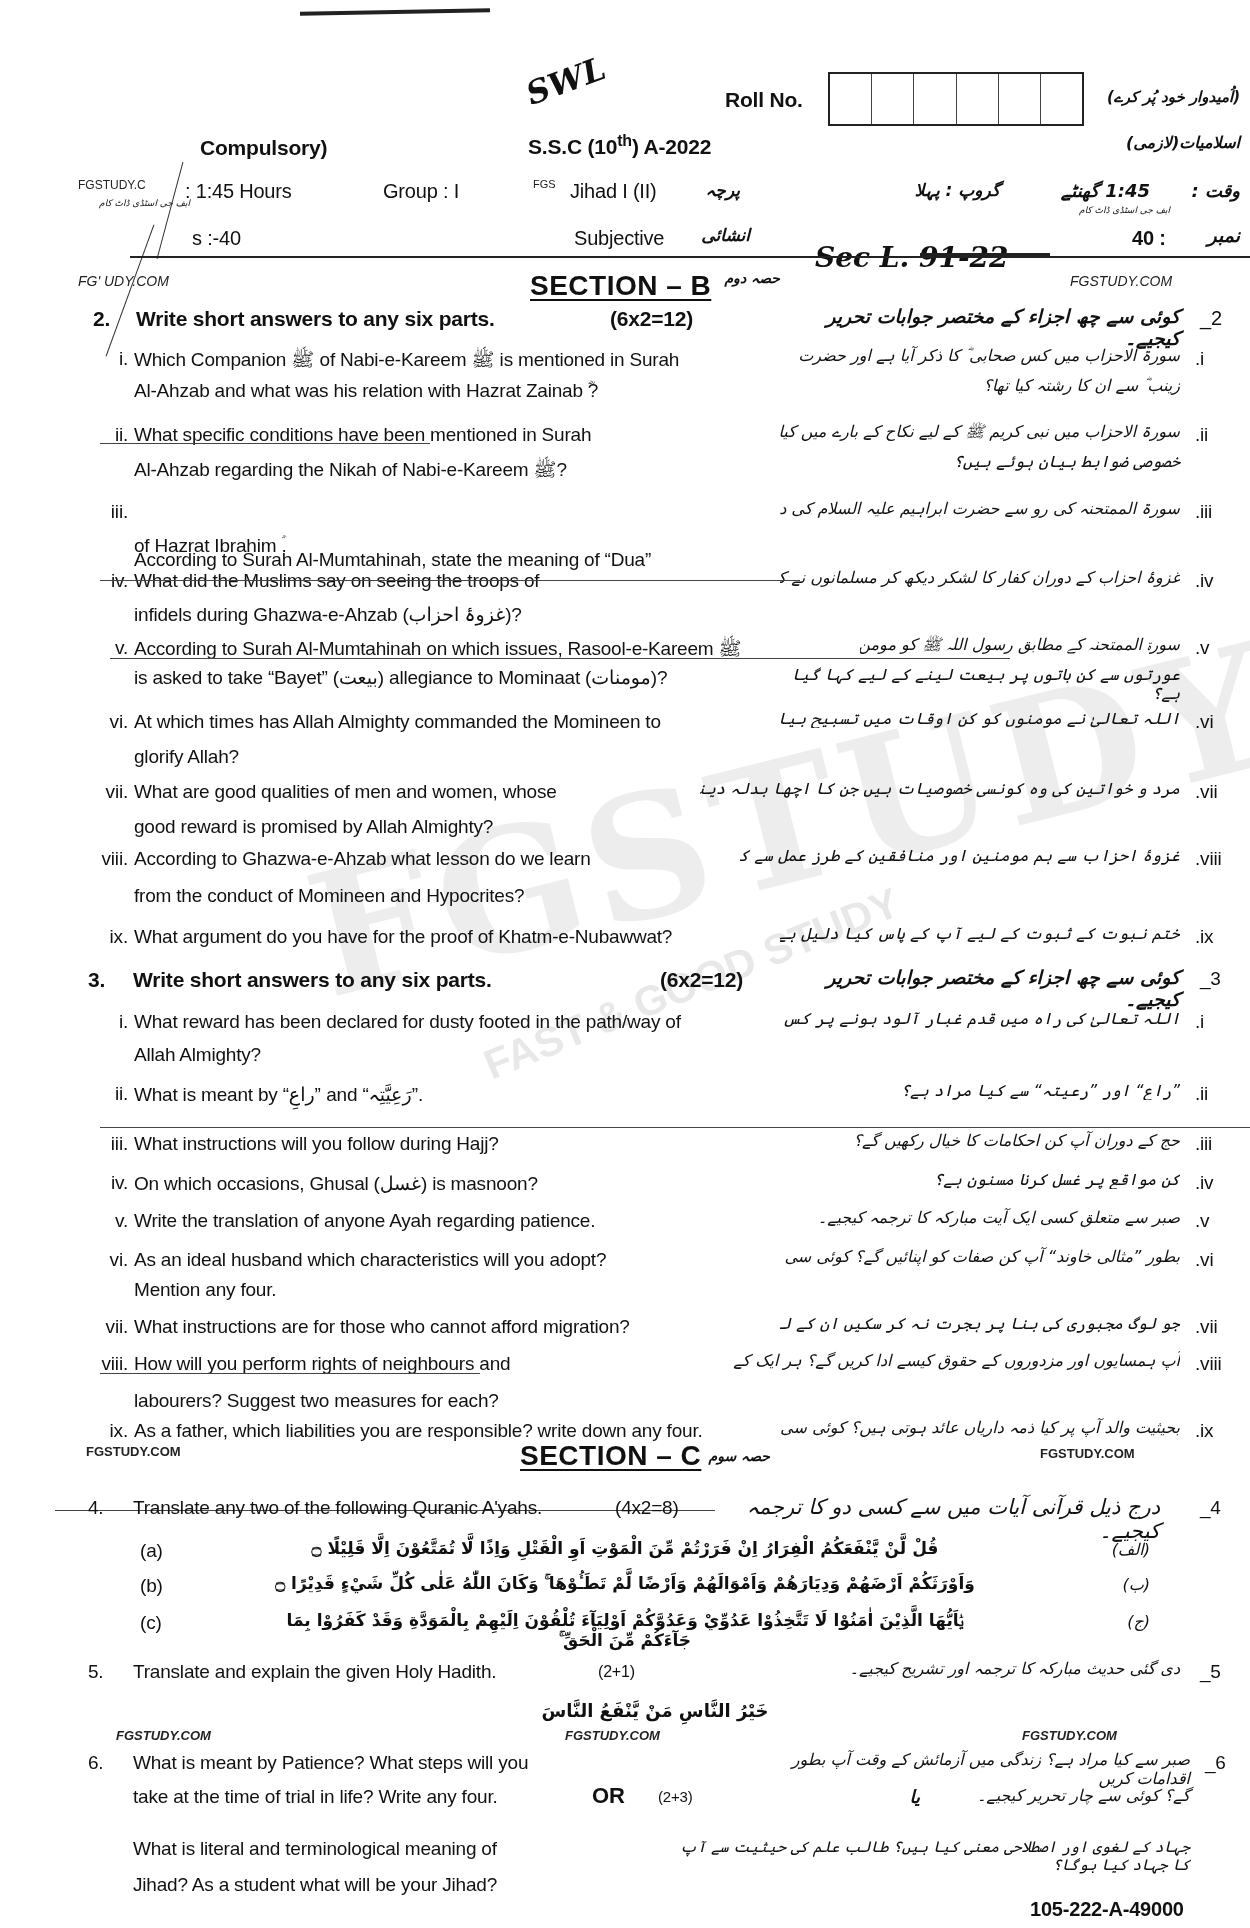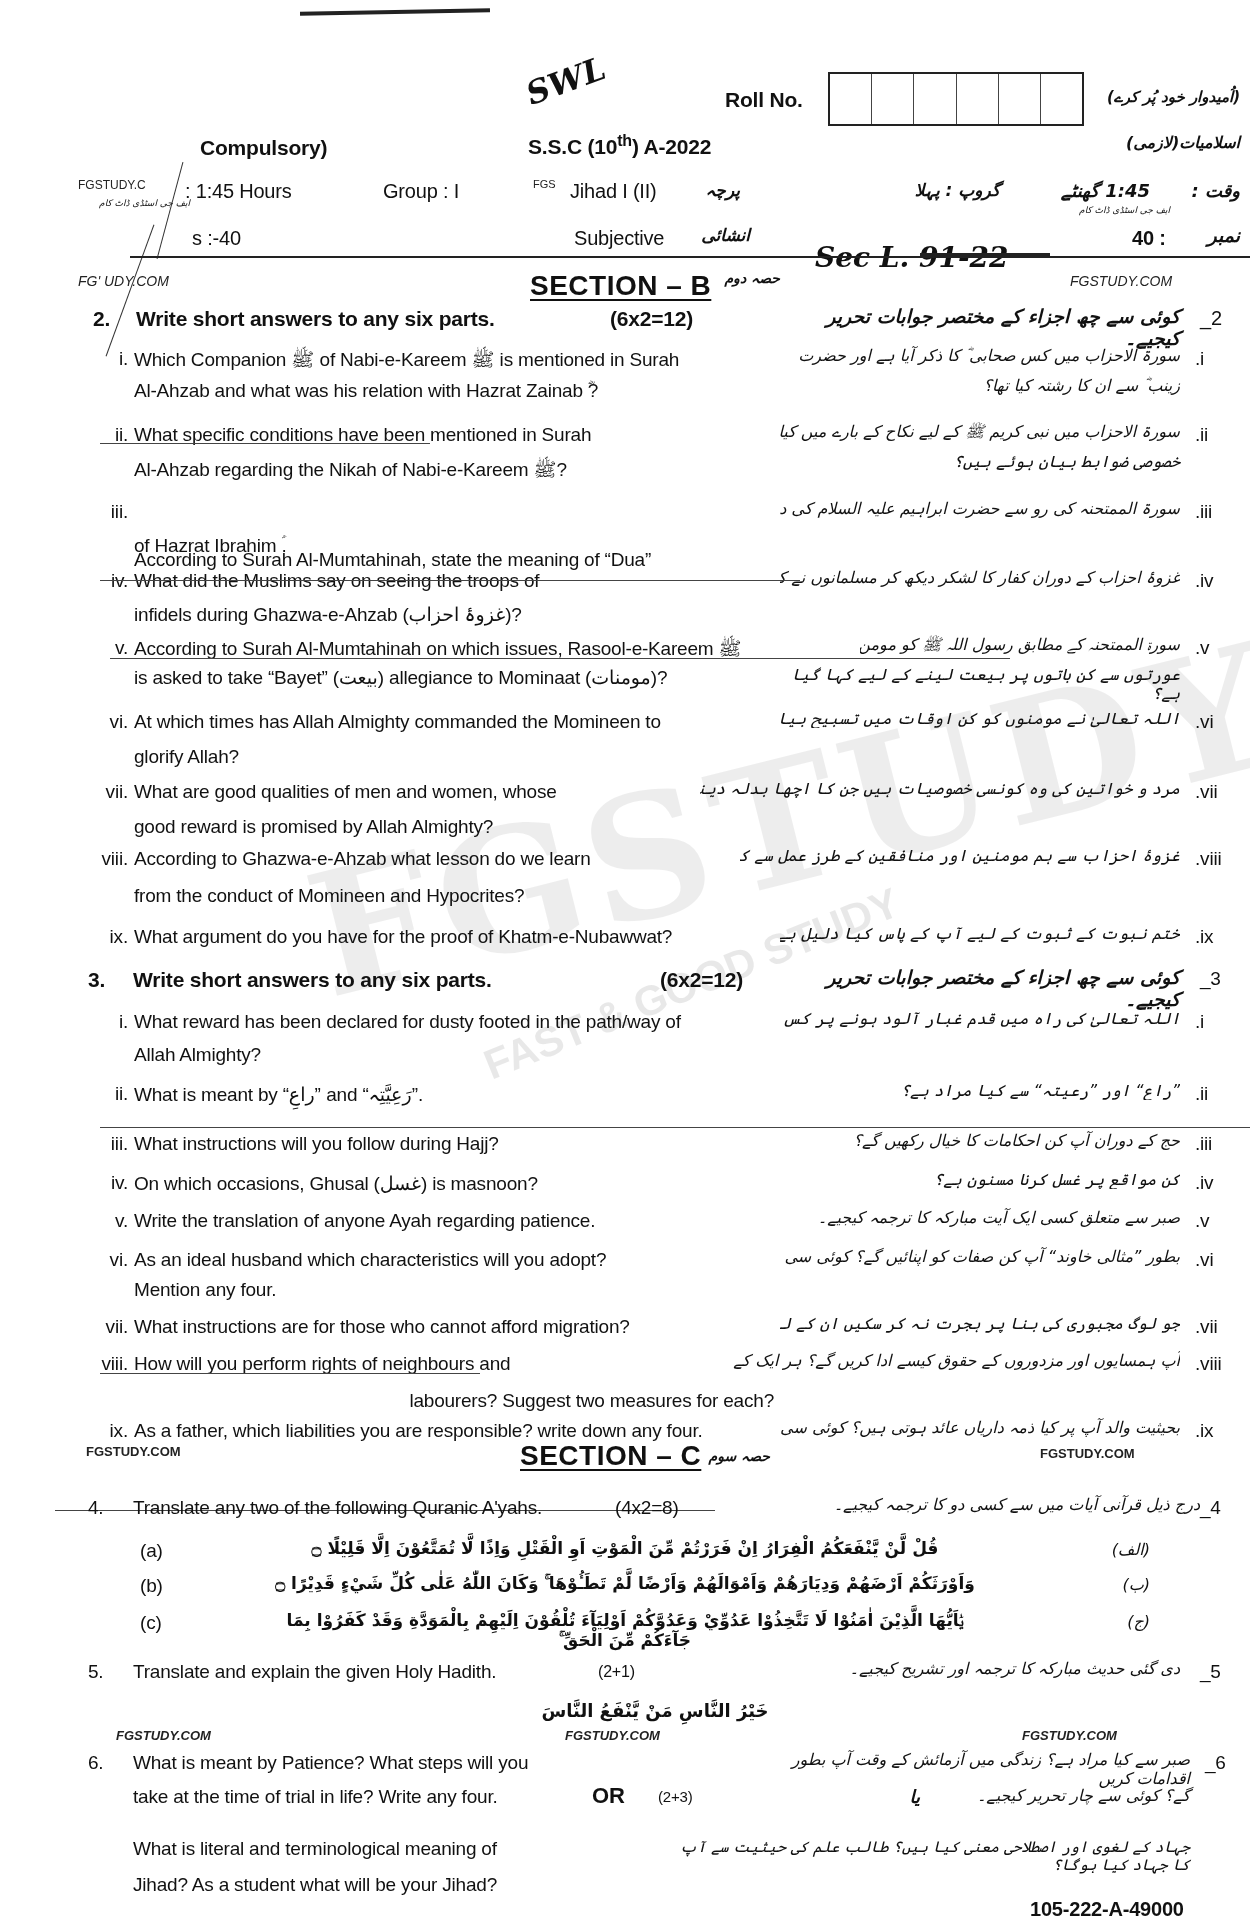--- a/index.html
+++ b/index.html
@@ -193,42 +193,42 @@
     <div class="abs ur" style="left:780px; top:1277px; width:400px;"></div>
     <div class="abs en" style="left:1195px; top:1249px;">.vi</div>
     <div class="abs en" style="left:68px; top:1316px; width:60px; text-align:right; padding-right:0;">vii.</div>
     <div class="abs en" style="left:134px; top:1316px; width:640px; white-space:nowrap;">What instructions are for those who cannot afford migration?</div>
     <div class="abs en" style="left:134px; top:1316px; width:640px; white-space:nowrap;"></div>
     <div class="abs ur" style="left:780px; top:1314px; width:400px; white-space:nowrap; overflow:hidden;">جو لوگ مجبوری کی بنا پر ہجرت نہ کر سکیں ان کے لیے کیا احکام ہیں؟</div>
     <div class="abs ur" style="left:780px; top:1344px; width:400px;"></div>
     <div class="abs en" style="left:1195px; top:1316px;">.vii</div>
     <div class="abs en" style="left:68px; top:1353px; width:60px; text-align:right; padding-right:0;">viii.</div>
     <div class="abs en" style="left:134px; top:1353px; width:640px; white-space:nowrap;">How will you perform rights of neighbours and</div>
-    <div class="abs en" style="left:134px; top:1390px; width:640px; white-space:nowrap;text-align:right;">labourers? Suggest two measures for each?</div>
+    <div class="abs en" style="left:134px; top:1390px; width:640px; white-space:nowrap;">labourers? Suggest two measures for each?</div>
     <div class="abs ur" style="left:730px; top:1351px; width:450px; white-space:nowrap; overflow:hidden;">آپ ہمسایوں اور مزدوروں کے حقوق کیسے ادا کریں گے؟ ہر ایک کے لیے دو دو اقدامات تجویز کیجیے۔</div>
     <div class="abs ur" style="left:780px; top:1381px; width:400px;"></div>
     <div class="abs en" style="left:1195px; top:1353px;">.viii</div>
     <div class="abs en" style="left:68px; top:1420px; width:60px; text-align:right; padding-right:0;">ix.</div>
     <div class="abs en" style="left:134px; top:1420px; width:640px; white-space:nowrap;">As a father, which liabilities you are responsible? write down any four.</div>
     <div class="abs en" style="left:134px; top:1420px; width:640px; white-space:nowrap;"></div>
     <div class="abs ur" style="left:780px; top:1418px; width:400px; white-space:nowrap; overflow:hidden;">بحیثیت والد آپ پر کیا ذمہ داریاں عائد ہوتی ہیں؟ کوئی سی چار تحریر کیجیے۔</div>
     <div class="abs ur" style="left:780px; top:1448px; width:400px;"></div>
     <div class="abs en" style="left:1195px; top:1420px;">.ix</div>
   </div>
 
 <div class="abs wm-site" style="left:86px; top:1444px; font-style:normal; font-weight:bold; font-size:13px;">FGSTUDY.COM</div>
 <div class="abs section-title" style="left:520px; top:1440px;">SECTION – C</div>
 <div class="abs ur bold" style="left:690px; top:1448px; width:80px; font-size:14px;">حصہ سوم</div>
 <div class="abs wm-site" style="left:1040px; top:1446px; font-style:normal; font-weight:bold; font-size:13px;">FGSTUDY.COM</div>
 
 <div class="thinline" style="left:55px; top:1510px; width:660px;"></div>
 <div class="abs en" style="left:88px; top:1497px;">4.</div>
 <div class="abs en" style="left:133px; top:1497px;">Translate any two of the following Quranic A'yahs.</div>
 <div class="abs en" style="left:615px; top:1497px;">(4x2=8)</div>
-<div class="abs ur" style="left:780px; top:1495px; width:420px; font-size:16px;">درج ذیل قرآنی آیات میں سے کسی دو کا ترجمہ کیجیے۔</div>
+<div class="abs ur" style="left:740px; top:1495px; width:420px; font-size:21px;">درج ذیل قرآنی آیات میں سے کسی دو کا ترجمہ کیجیے۔</div>
 <div class="abs en" style="left:1200px; top:1497px;">_4</div>
 
 <div id="q4-ayahs">
     <div class="abs en" style="left:140px; top:1540px;">(a)</div>
     <div class="abs arabic" style="left:275px; top:1538px; width:700px;">قُلْ لَّنْ يَّنْفَعَكُمُ الْفِرَارُ اِنْ فَرَرْتُمْ مِّنَ الْمَوْتِ اَوِ الْقَتْلِ وَاِذًا لَّا تُمَتَّعُوْنَ اِلَّا قَلِيْلًا ۝</div>
     <div class="abs ur" style="left:1080px; top:1540px; width:70px;">(الف)</div>
     <div class="abs en" style="left:140px; top:1575px;">(b)</div>
     <div class="abs arabic" style="left:275px; top:1573px; width:700px;">وَاَوْرَثَكُمْ اَرْضَهُمْ وَدِيَارَهُمْ وَاَمْوَالَهُمْ وَاَرْضًا لَّمْ تَطَـُٔوْهَا ۚ وَكَانَ اللّٰهُ عَلٰى كُلِّ شَيْءٍ قَدِيْرًا ۝</div>
     <div class="abs ur" style="left:1080px; top:1575px; width:70px;">(ب)</div>
     <div class="abs en" style="left:140px; top:1612px;">(c)</div>

